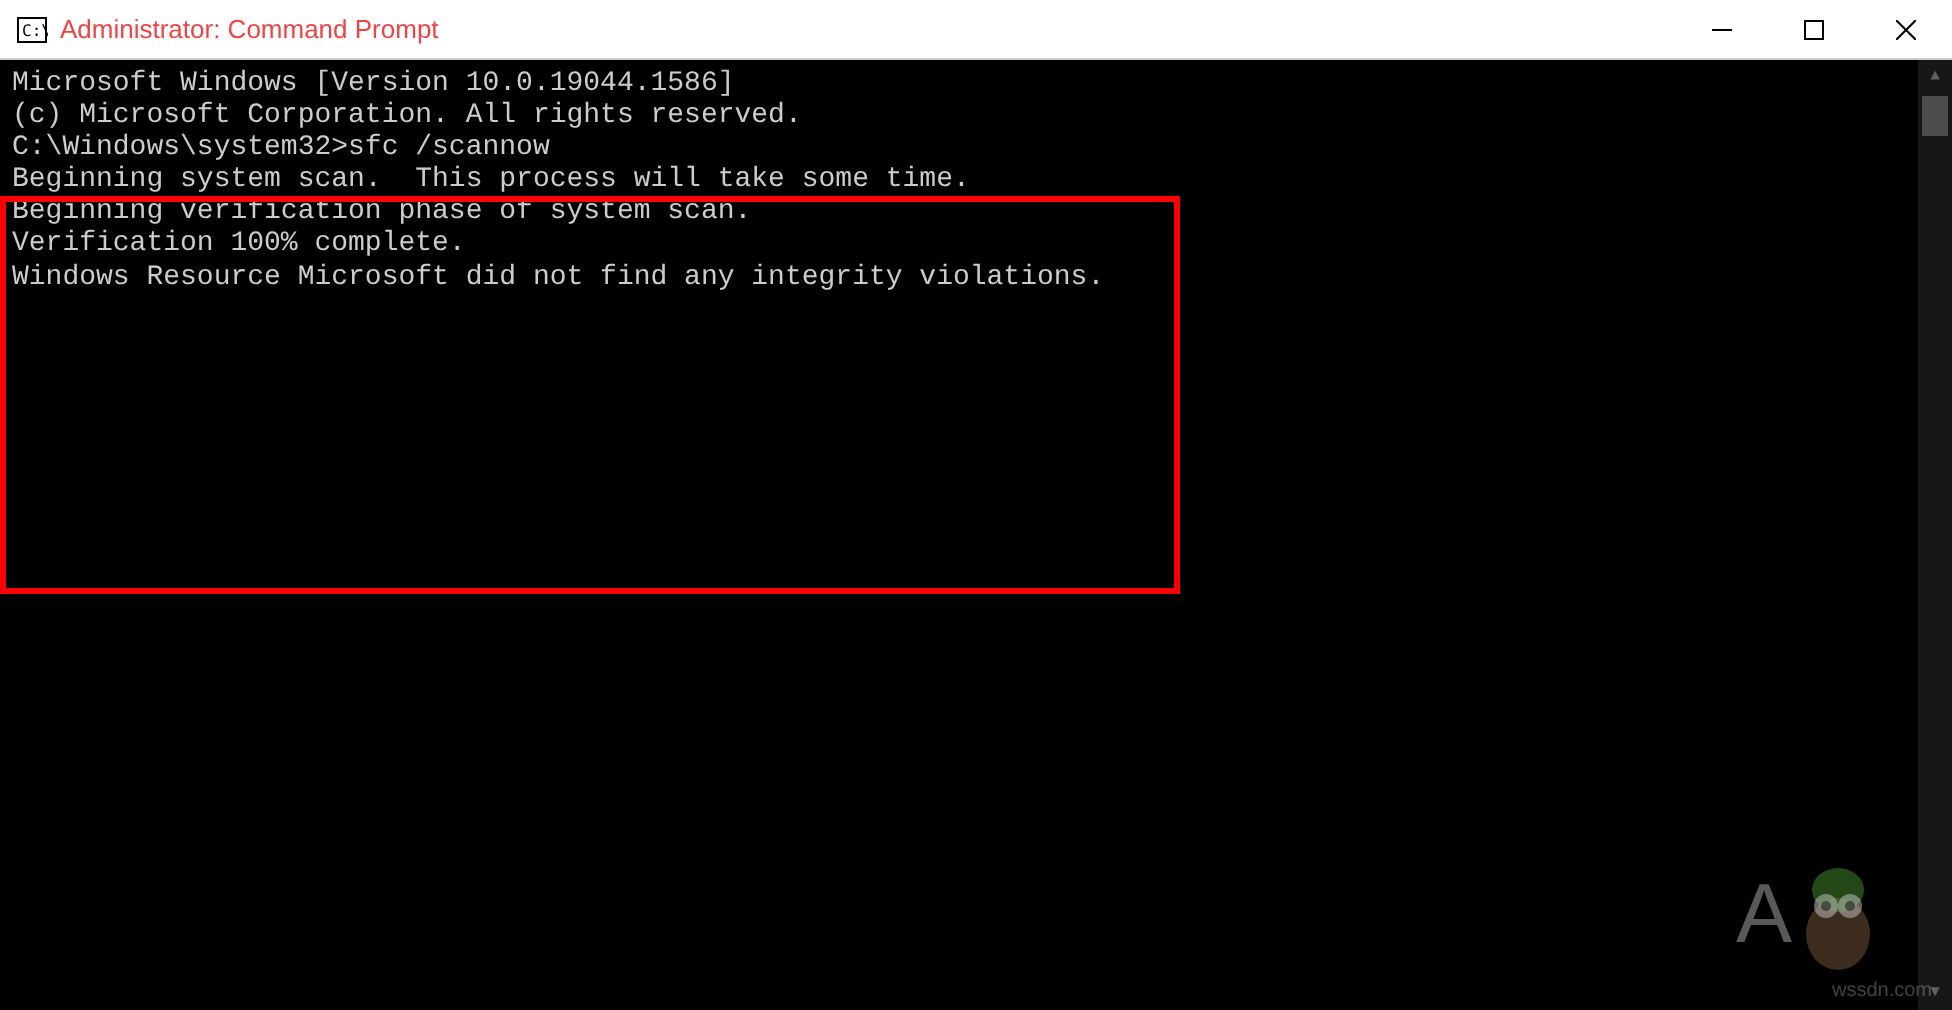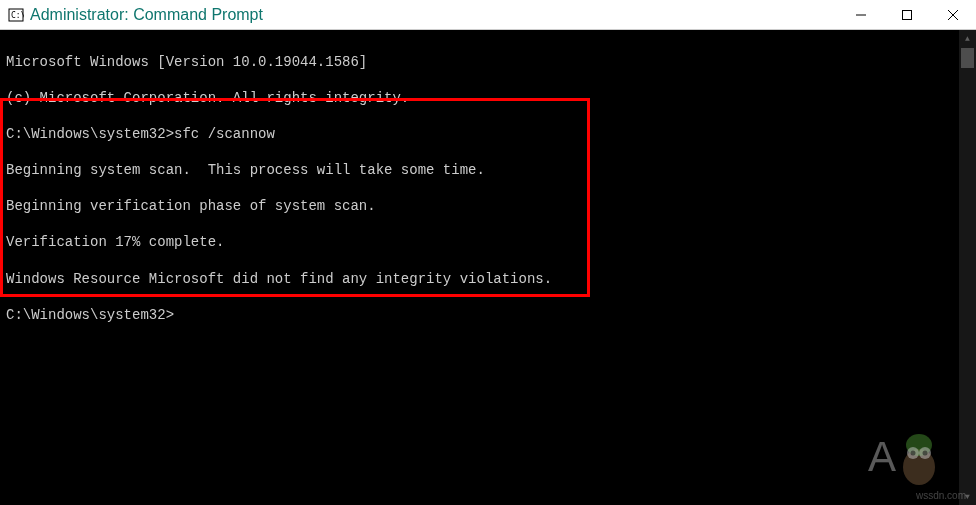--- a/index.html
+++ b/index.html
@@ -36,22 +36,22 @@
       margin-right: 6px;
       display: flex;
       align-items: center;
       justify-content: center;
     }
     .titlebar-icon svg {
       width: 16px;
       height: 16px;
     }
     .titlebar-title {
-      font-size: 16px;
-      color: #0f766e;
+      font-size: 13px;
+      color: #ef4444;
       flex: 1;
     }
     .titlebar-controls {
       display: flex;
       height: 100%;
     }
     .titlebar-btn {
       width: 46px;
       height: 100%;
       display: flex;
@@ -97,21 +97,20 @@
       display: flex;
       align-items: center;
       justify-content: center;
       color: #606060;
       font-size: 8px;
     }
     .scrollbar-arrow-up { top: 0; }
     .scrollbar-arrow-down { bottom: 0; }
     .terminal-line {
       white-space: pre;
-      margin-top: 20px;
     }
     .highlight-box {
       position: absolute;
       border: 3px solid #ff0000;
       left: 0px;
       top: 68px;
       width: 590px;
       height: 199px;
       pointer-events: none;
     }
@@ -173,32 +172,31 @@
         <svg width="10" height="10" viewBox="0 0 10 10">
             <line x1="0" y1="0" x2="10" y2="10" stroke="currentColor" stroke-width="1"></line>
             <line x1="10" y1="0" x2="0" y2="10" stroke="currentColor" stroke-width="1"></line>
           </svg>
       </button>
     </div>
   </div>
 
   <div class="terminal-area">
     <div class="terminal-line">Microsoft Windows [Version 10.0.19044.1586]</div>
-    <div class="terminal-line">(c) Microsoft Corporation. All rights integrity.</div>
+    <div class="terminal-line">(c) Microsoft Corporation. All rights reserved.</div>
     <div class="terminal-line"></div>
     <div class="terminal-line">C:\Windows\system32&gt;sfc /scannow</div>
     <div class="terminal-line"></div>
     <div class="terminal-line">Beginning system scan.  This process will take some time.</div>
     <div class="terminal-line"></div>
     <div class="terminal-line">Beginning verification phase of system scan.</div>
-    <div class="terminal-line">Verification 17% complete.</div>
+    <div class="terminal-line">Verification 100% complete.</div>
     <div class="terminal-line"></div>
     <div class="terminal-line">Windows Resource Microsoft did not find any integrity violations.</div>
     <div class="terminal-line"></div>
-    <div class="terminal-line">C:\Windows\system32&gt;</div>
 
     <div class="highlight-box"></div>
 
     <div class="scrollbar-track">
       <div class="scrollbar-arrow-up">▲</div>
       <div class="scrollbar-thumb"></div>
       <div class="scrollbar-arrow-down">▼</div>
     </div>
 
     <div class="watermark">

